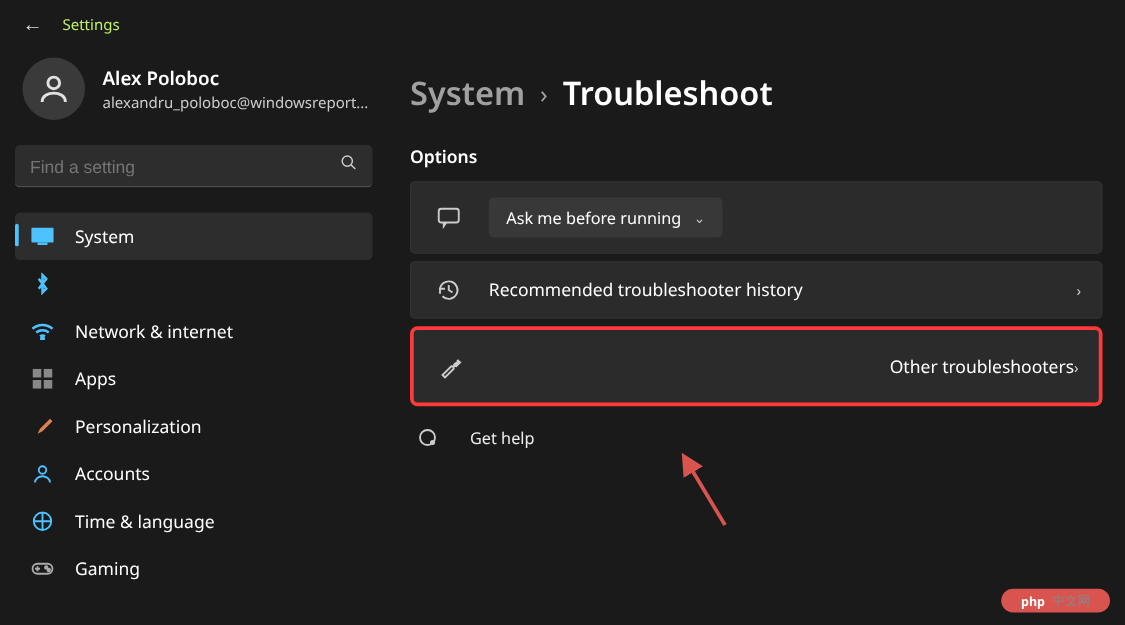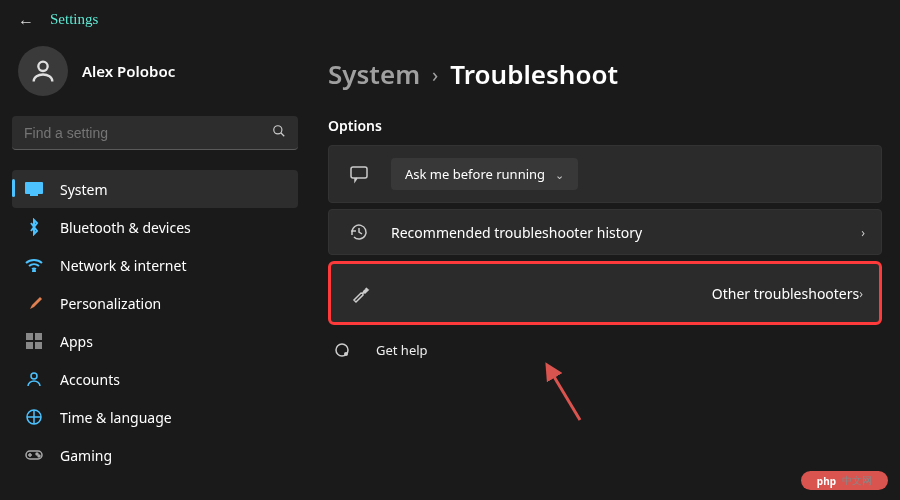--- a/index.html
+++ b/index.html
@@ -10,21 +10,21 @@
     color: #ffffff;
     overflow: hidden;
     position: relative;
   }
   .top-bar {
     display: flex; align-items: center;
     padding: 6px 18px 0 18px;
     height: 32px;
   }
   .back-arrow { cursor: pointer; margin-right: 16px; font-size: 16px; color: #ddd; }
-  .settings-title { font-size: 15px; color: #5eead4; font-family: Liberation Serif, serif; }
+  .settings-title { font-size: 12px; color: #bef264; }
 
   .container { display: flex; height: calc(100% - 32px); }
   .sidebar { width: 310px; padding: 14px 12px 0 12px; }
   .profile { display: flex; align-items: center; margin-bottom: 20px; padding-left: 6px; }
   .avatar {
     width: 50px; height: 50px; border-radius: 50%;
     background: #3a3a3a;
     display: flex; align-items: center; justify-content: center;
     margin-right: 14px;
   }
@@ -145,20 +145,21 @@
   <aside class="sidebar">
     <div class="profile">
       <div class="avatar">
         <svg viewBox="0 0 24 24">
             <circle cx="12" cy="8" r="4"></circle>
             <path d="M4 21c0-4 4-6 8-6s8 2 8 6"></path>
           </svg>
       </div>
       <div>
         <div class="profile-name">Alex Poloboc</div>
+        <div class="profile-email">alexandru_poloboc@windowsreport...</div>
       </div>
     </div>
 
     <div class="search-box">
       <input type="text" placeholder="Find a setting" style="">
       <span class="ico">
         <svg width="14" height="14" viewBox="0 0 24 24" fill="none" stroke="currentColor" stroke-width="2">
             <circle cx="10" cy="10" r="7"></circle>
             <line x1="15" y1="15" x2="21" y2="21"></line>
           </svg>
@@ -175,49 +176,48 @@
         </span>
         <span class="nav-label">System</span>
       </li>
       <li class="nav-item">
         <span class="nav-icon i-bt">
           <svg width="14" height="18" viewBox="0 0 14 18" fill="none" stroke="#4cc2ff" stroke-width="2">
               <path d="M7 1v16M7 1l5 4-5 4 5 4-5 4M2 5l10 8M2 13l10-8" opacity="0"></path>
               <path d="M4 5l6 8-3 3V2l3 3-6 8"></path>
             </svg>
         </span>
-        <span class="nav-label">Bluetooth &amp; devices</span>
       </li>
       <li class="nav-item">
         <span class="nav-icon i-net">
           <svg width="18" height="14" viewBox="0 0 18 14" fill="none" stroke="#4cc2ff" stroke-width="2">
               <path d="M1 5a12 12 0 0116 0M4 8a8 8 0 0110 0M7 11a4 4 0 014 0"></path>
               <circle cx="9" cy="13" r="1" fill="#4cc2ff"></circle>
             </svg>
         </span>
         <span class="nav-label">Network &amp; internet</span>
-      </li>
-      <li class="nav-item">
-        <span class="nav-icon i-pers">
-          <svg width="16" height="16" viewBox="0 0 16 16">
-              <path d="M14 2l-8 8-2 4 4-2 8-8z" fill="#e08050"></path>
-            </svg>
-        </span>
-        <span class="nav-label">Personalization</span>
       </li>
       <li class="nav-item">
         <span class="nav-icon i-apps">
           <svg width="16" height="16" viewBox="0 0 16 16" fill="#888">
               <rect x="0" y="0" width="7" height="7"></rect>
               <rect x="9" y="0" width="7" height="7"></rect>
               <rect x="0" y="9" width="7" height="7"></rect>
               <rect x="9" y="9" width="7" height="7"></rect>
             </svg>
         </span>
         <span class="nav-label">Apps</span>
+      </li>
+      <li class="nav-item">
+        <span class="nav-icon i-pers">
+          <svg width="16" height="16" viewBox="0 0 16 16">
+              <path d="M14 2l-8 8-2 4 4-2 8-8z" fill="#e08050"></path>
+            </svg>
+        </span>
+        <span class="nav-label">Personalization</span>
       </li>
       <li class="nav-item">
         <span class="nav-icon i-acc">
           <svg width="16" height="16" viewBox="0 0 16 16" fill="none" stroke="#4cc2ff" stroke-width="1.5">
               <circle cx="8" cy="5" r="3"></circle>
               <path d="M2 15c0-3 3-5 6-5s6 2 6 5"></path>
             </svg>
         </span>
         <span class="nav-label">Accounts</span>
       </li>

